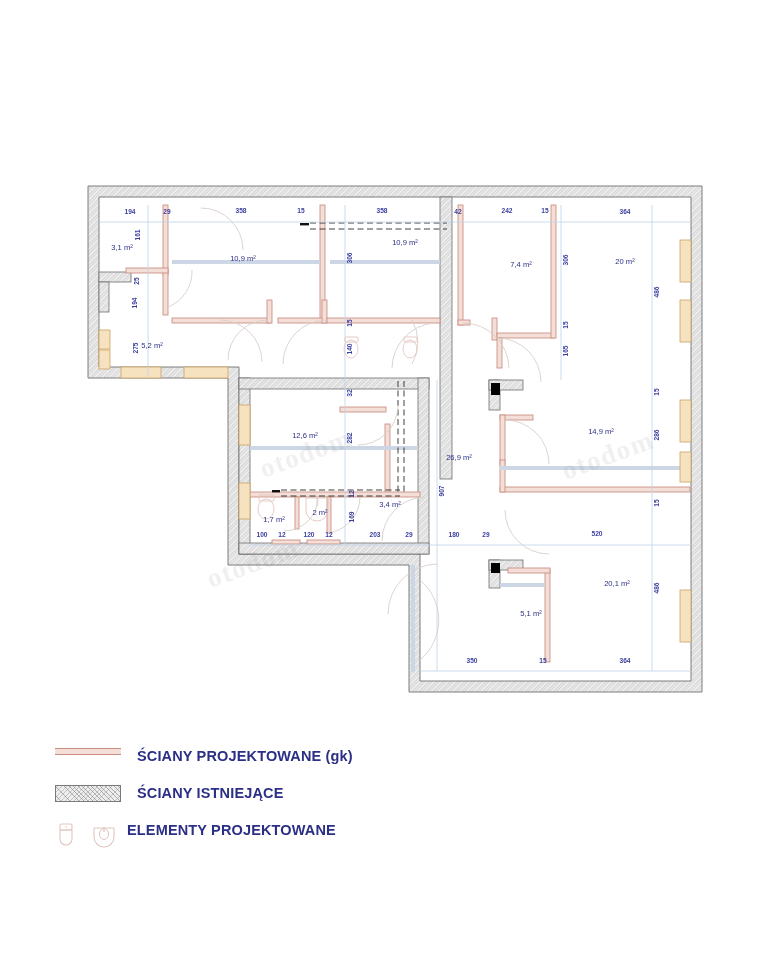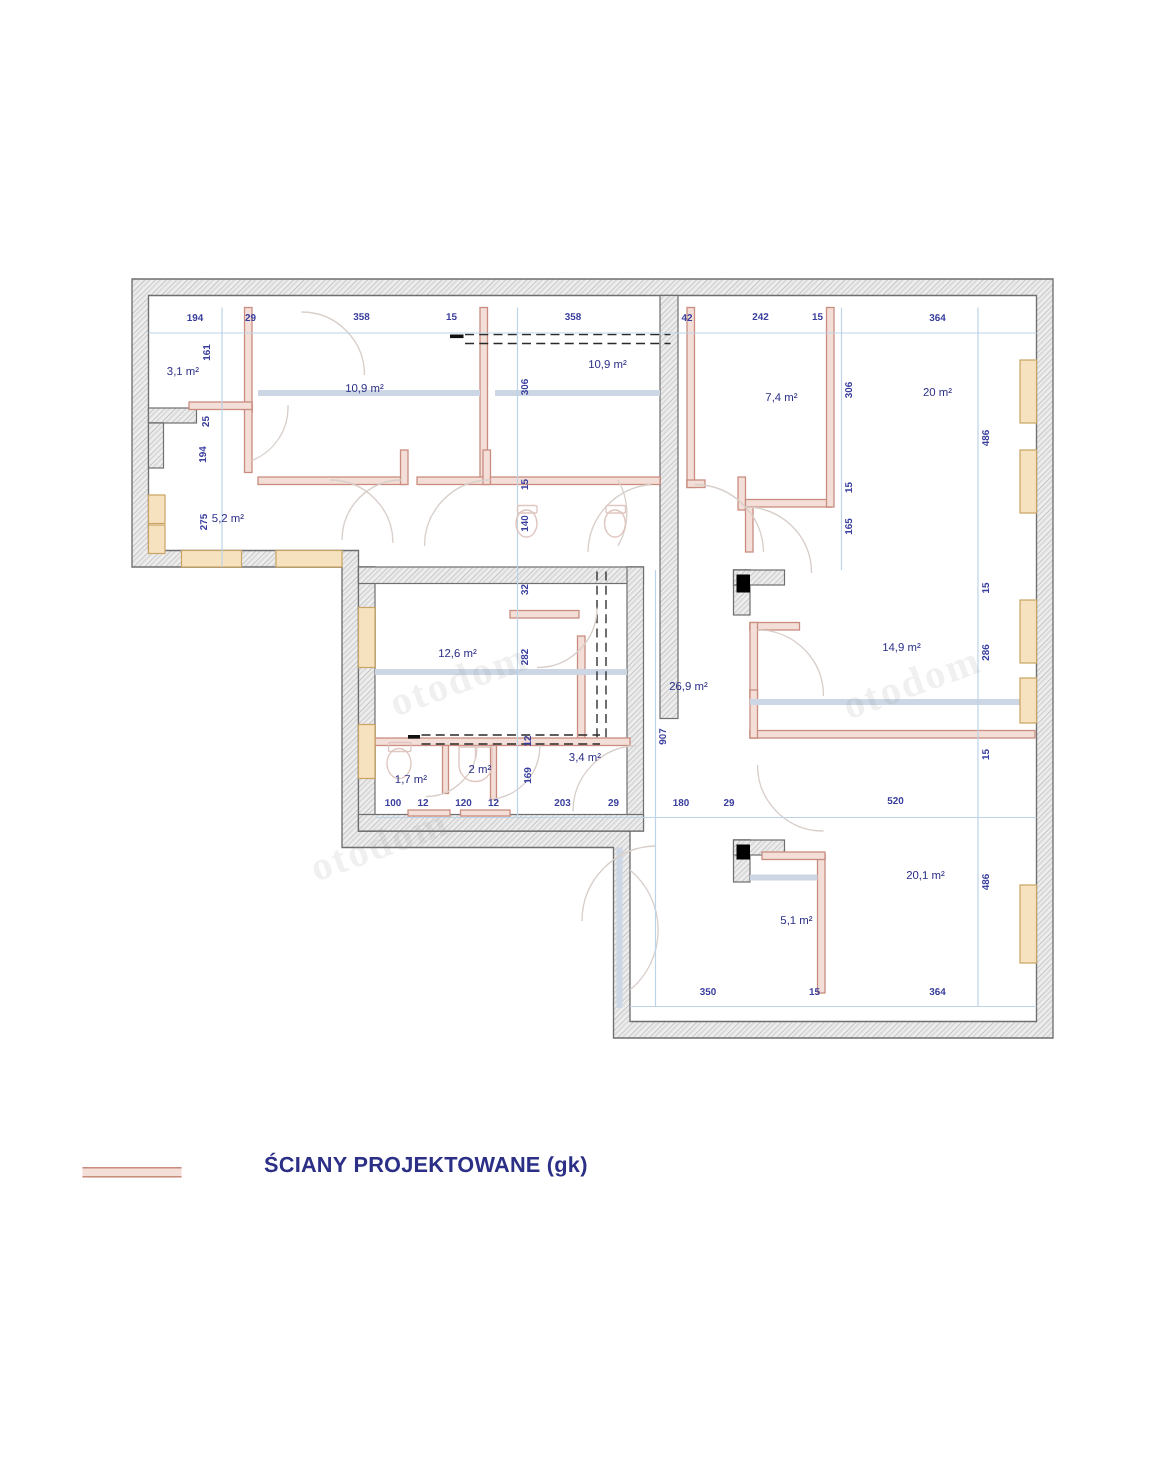--- a/index.html
+++ b/index.html
@@ -31,23 +31,22 @@
 
   
   #legend {
     position: absolute;
     left: 55px;
     top: 748px;
     width: 480px;
   }
   .legend-row {
     display: flex;
-    align-items: flex-end;
+    align-items: flex-start;
     height: 37px;
-    gap: 39px;
   }
   .legend-swatch {
     width: 72px;
     flex: 0 0 72px;
     display: flex;
     align-items: center;
     justify-content: flex-start;
     margin-right: 10px;
   }
   .legend-label {
@@ -354,17 +353,38 @@
 
   <div id="legend">
 
     <div class="legend-row">
       <div class="legend-swatch">
         <div class="sw-projected"></div>
       </div>
       <div class="legend-label">ŚCIANY PROJEKTOWANE (gk)</div>
     </div>
 
-
-
+    <div class="legend-row">
+      <div class="legend-swatch">
+        <div class="sw-existing"></div>
+      </div>
+      <div class="legend-label">ŚCIANY ISTNIEJĄCE</div>
+    </div>
+
+
+    <div class="legend-row">
+      <div class="sw-elements">
+        <svg width="22" height="30" viewBox="0 0 22 30">
+          <rect x="5" y="2" width="12" height="6" rx="1.5" fill="none" stroke="#e0c6c0" stroke-width="1.1"></rect>
+          <line x1="11" y1="4" x2="11" y2="6" stroke="#e0c6c0" stroke-width="1"></line>
+          <path d="M 5,8 h 12 v 9 a 6 6 0 0 1 -12 0 Z" fill="none" stroke="#e0c6c0" stroke-width="1.1"></path>
+        </svg>
+        <svg width="26" height="24" viewBox="0 0 26 24">
+          <path d="M 3,3 h 20 v 9 a 10 10 0 0 1 -20 0 Z" fill="none" stroke="#e0c6c0" stroke-width="1.1"></path>
+          <ellipse cx="13" cy="9" rx="4.5" ry="5.5" fill="none" stroke="#e0c6c0" stroke-width="1"></ellipse>
+          <line x1="13" y1="2" x2="13" y2="7" stroke="#e0c6c0" stroke-width="1.2"></line>
+        </svg>
+      </div>
+      <div class="legend-label">ELEMENTY PROJEKTOWANE</div>
+    </div>
 
   </div>
 </div>
 
 </body></html>

